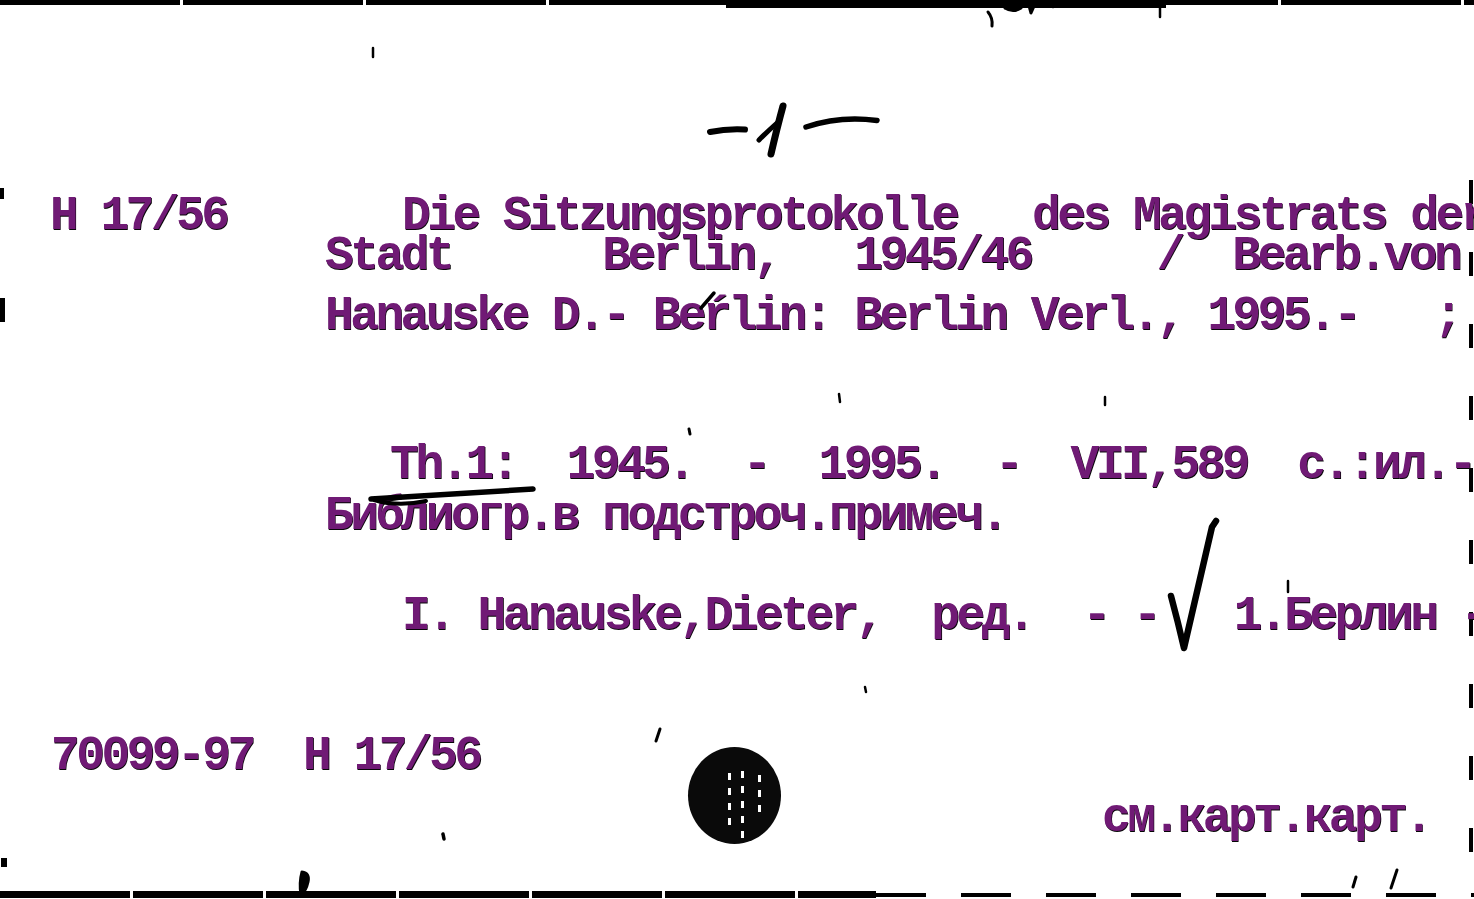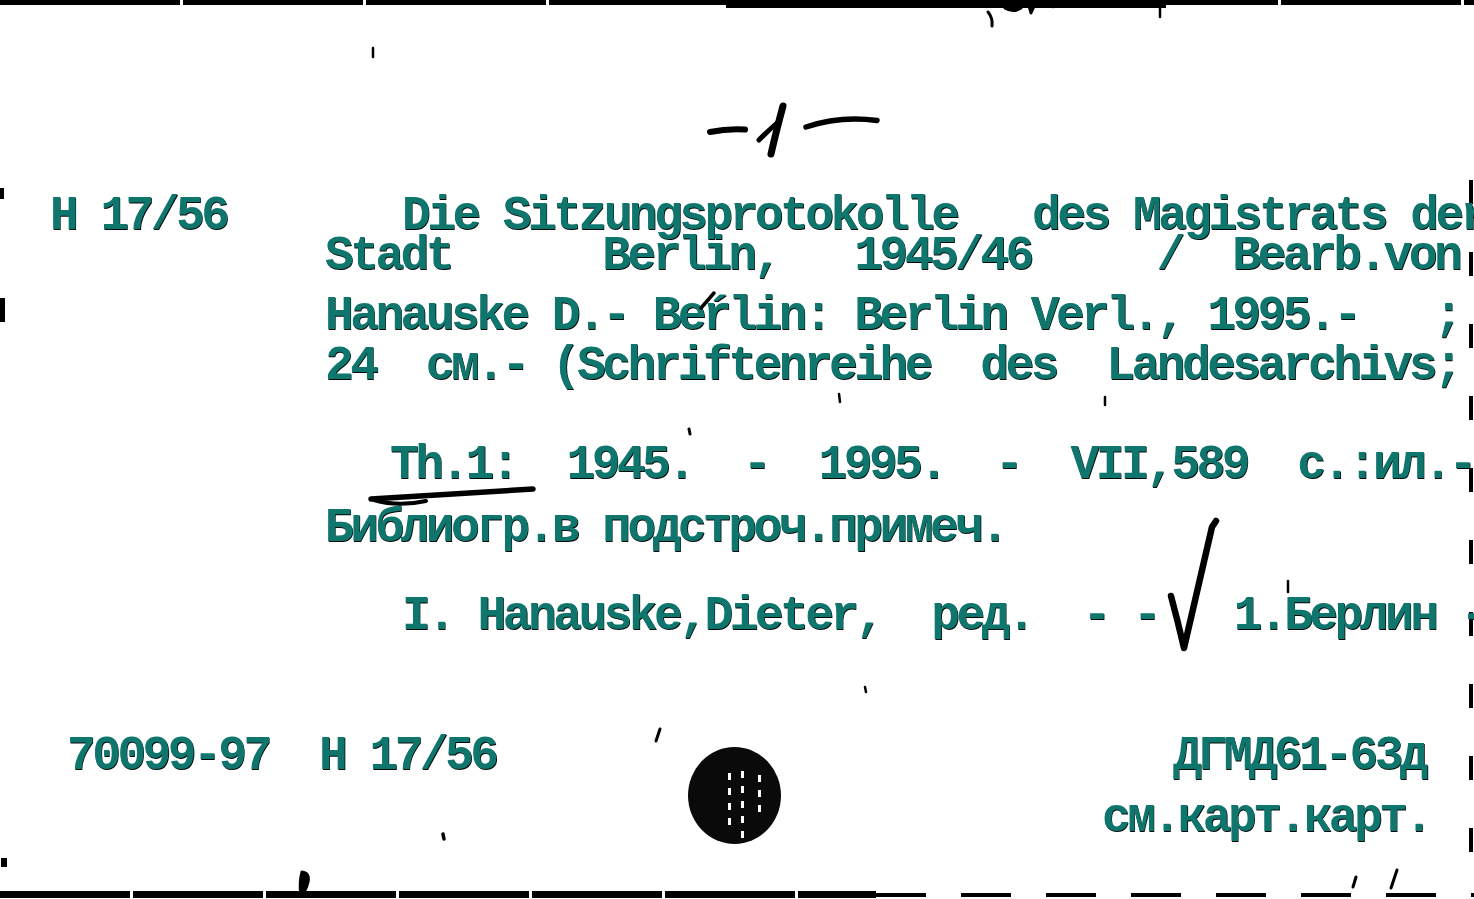--- a/index.html
+++ b/index.html
@@ -4,21 +4,21 @@
 <title>Catalog Card</title>
 <style>
   html,body{margin:0;padding:0;background:#ffffff;}
   .card{
     position:relative;
     width:1474px;height:899px;
     background:#ffffff;
     overflow:hidden;
     font-family:"Liberation Mono","DejaVu Sans Mono",monospace;
     font-weight:700;
-    color:#0f766e;
+    color:#701a75;
   }
   .tline{
     position:absolute;
     white-space:pre;
     font-size:48px;
     line-height:48px;
     letter-spacing:-3.6px;
     text-shadow:0.6px 0.6px 0 #060606;
   }
   .edge{position:absolute;}
@@ -51,27 +51,25 @@
 
   <div class="speck" style="left:0;top:188px;width:4px;height:11px;"></div>
   <div class="speck" style="left:0;top:298px;width:5px;height:24px;"></div>
   <div class="speck" style="left:1px;top:858px;width:6px;height:9px;"></div>
 
   <div class="tline" style="left:50px;top:192px;">H 17/56</div>
 
   <div class="tline" style="left:402px;top:192px;">Die Sitzungsprotokolle   des Magistrats der</div>
   <div class="tline" style="left:325px;top:232px;">Stadt      Berlin,   1945/46     /  Bearb.von</div>
   <div class="tline" style="left:325px;top:292px;text-align:center;">Hanauske D.- Beŕlin: Berlin Verl., 1995.-   ;</div>
-  <div class="tline" style="left:325px;top:342px;">24  см.- (Schriftenreihe  des  Landesarchivs;</div>
   <div class="tline" style="left:390px;top:441px;">Th.1:  1945.  -  1995.  -  VII,589  с.:ил.-</div>
-  <div class="tline" style="left:325px;top:492px;margin-top:12px;">Библиогр.в подстроч.примеч.</div>
+  <div class="tline" style="left:325px;top:492px;">Библиогр.в подстроч.примеч.</div>
   <div class="tline" style="left:402px;top:592px;">I. Hanauske,Dieter,  ред.  - -   1.Берлин -</div>
 
-  <div class="tline" style="left:51px;top:732px;margin-left:16px;">70099-97  H 17/56</div>
-  <div class="tline" style="left:1173px;top:732px;">ДГМД61-63д</div>
+  <div class="tline" style="left:51px;top:732px;">70099-97  H 17/56</div>
   <div class="tline" style="left:1102px;top:794px;">см.карт.карт.</div>
 
   <div class="hole">
     <div class="streak" style="left:40px;top:26px;height:56px;"></div>
     <div class="streak" style="left:53px;top:24px;height:70px;"></div>
     <div class="streak" style="left:70px;top:28px;height:42px;"></div>
   </div>
 
   <svg class="marks" width="1474" height="899" viewBox="0 0 1474 899">
     <g stroke="#000" fill="none" stroke-linecap="round" stroke-linejoin="round">

